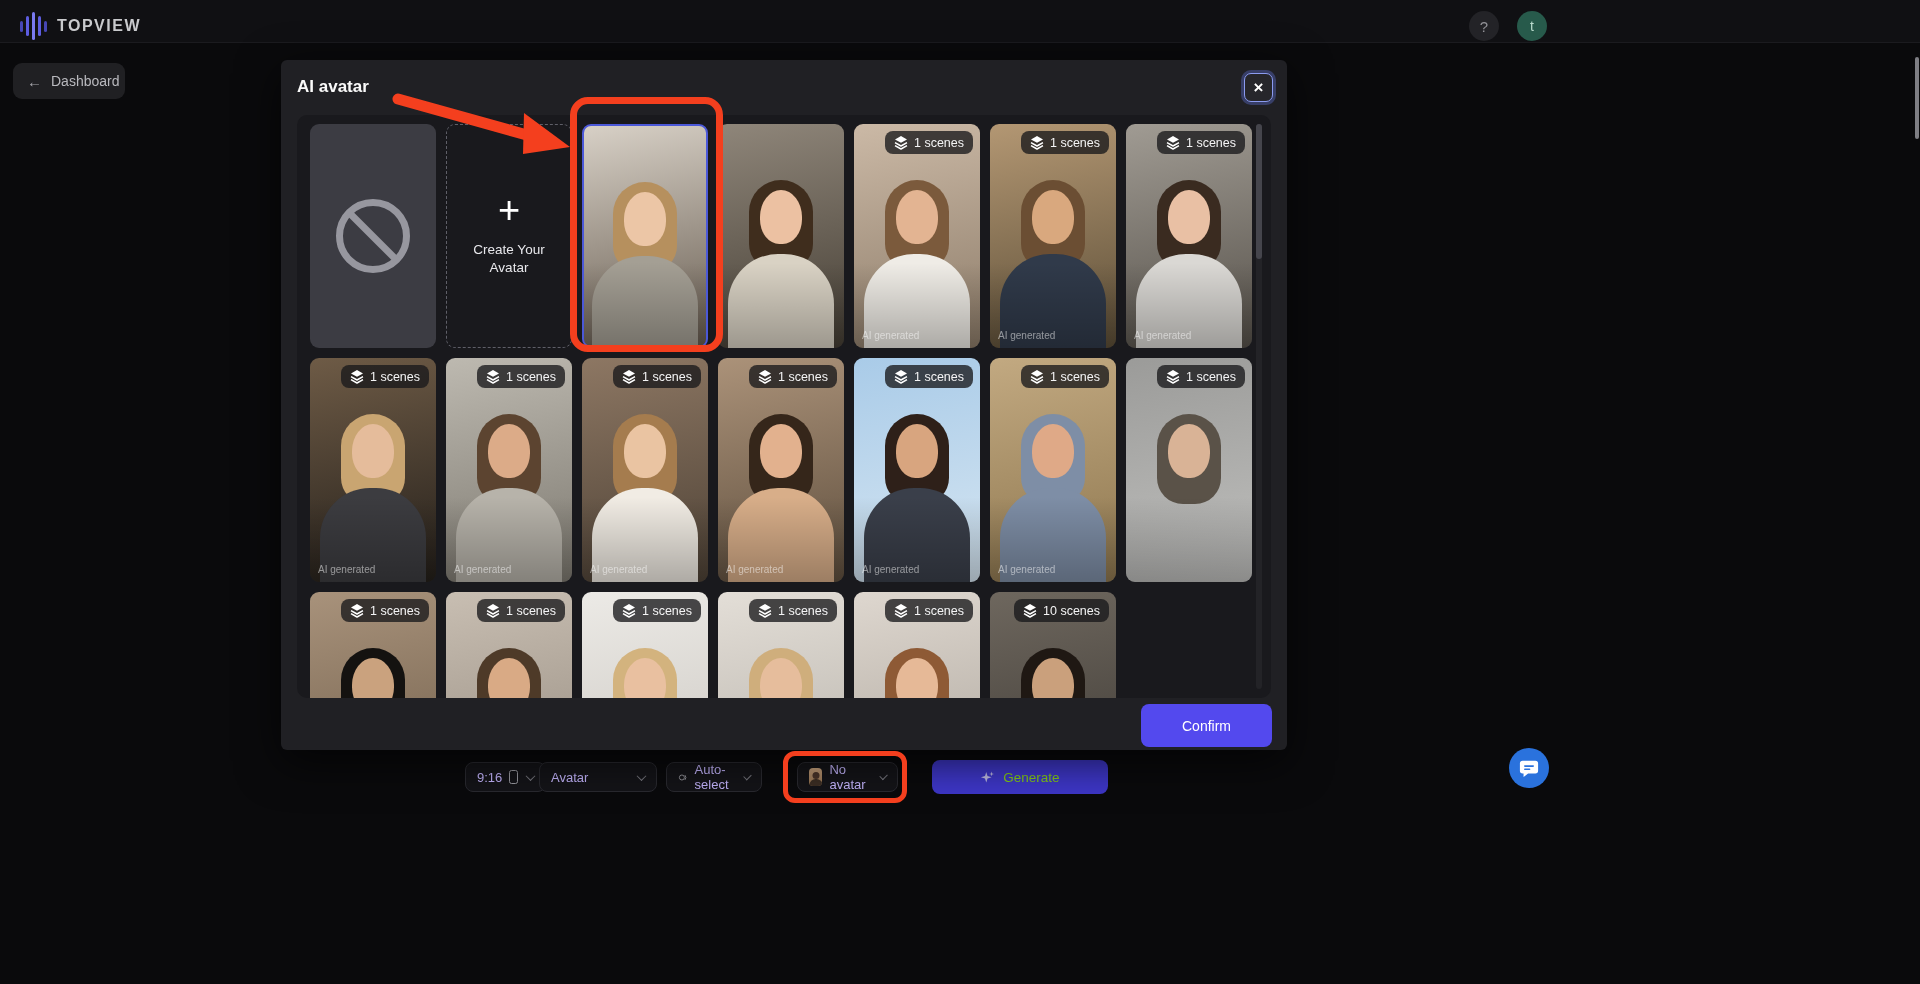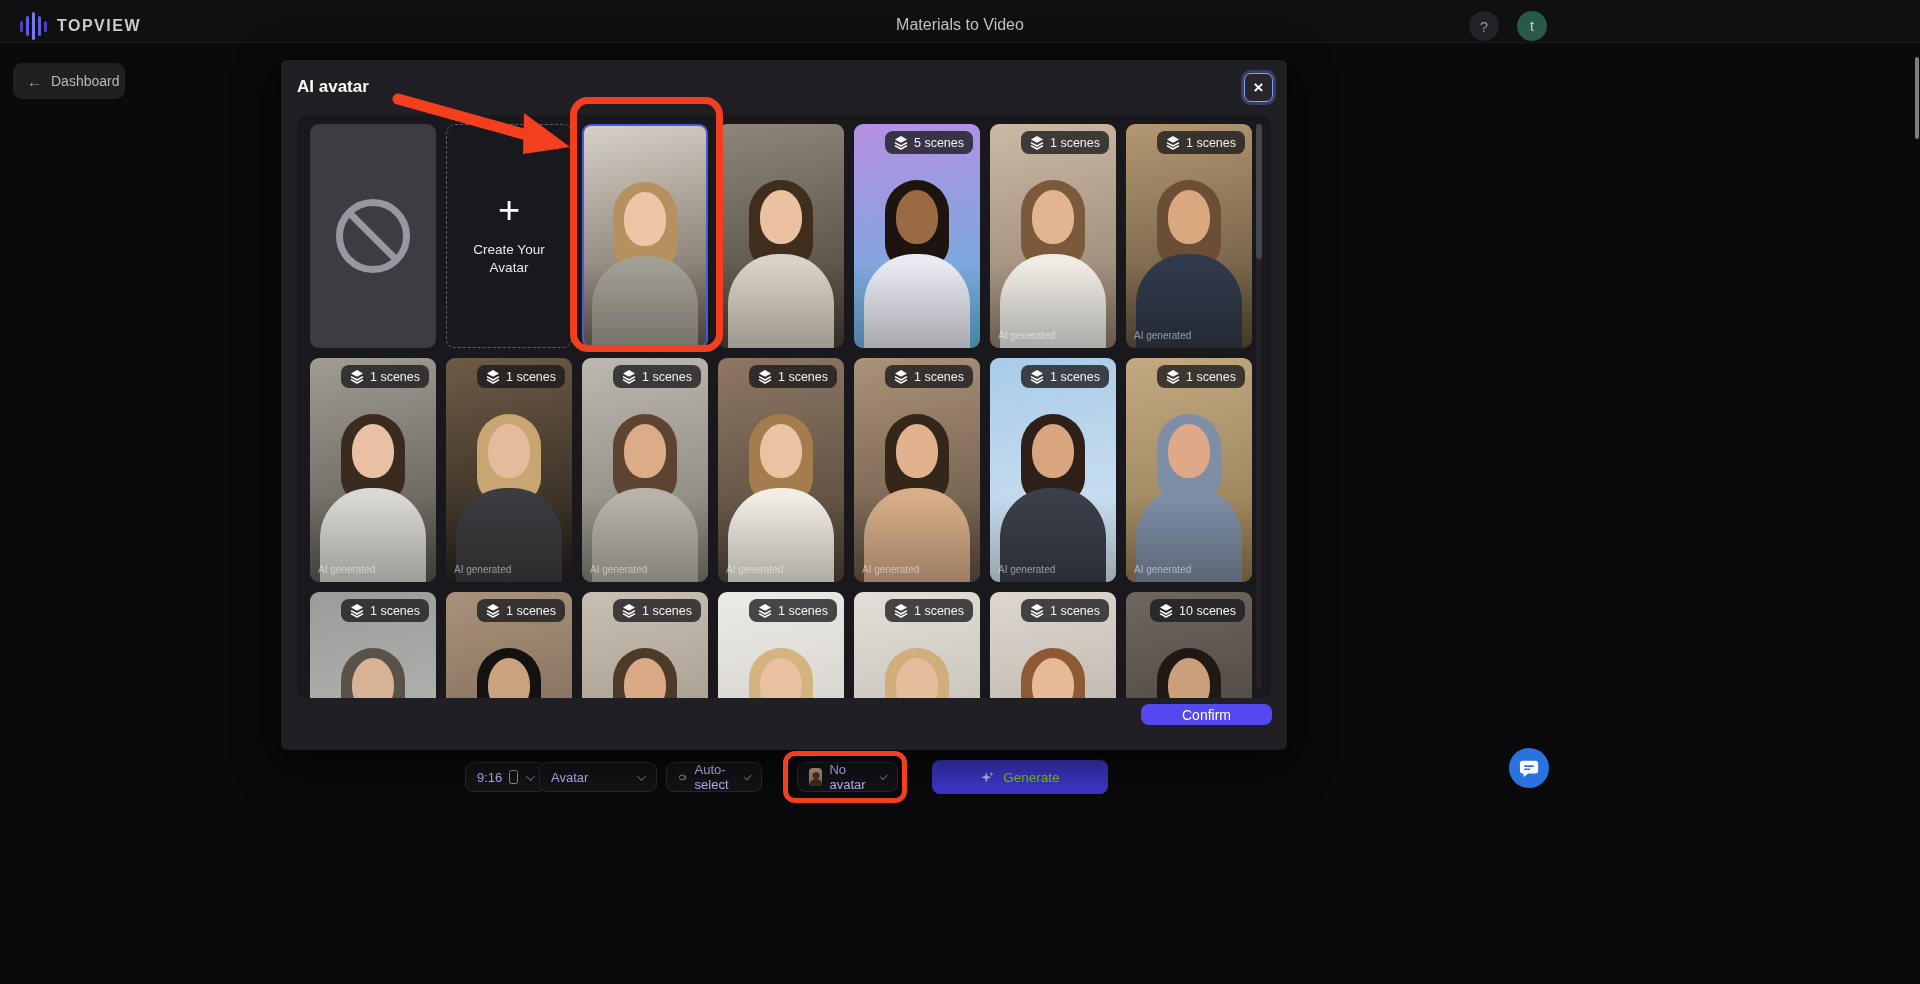--- a/index.html
+++ b/index.html
@@ -80,21 +80,21 @@
     width:64px; height:90px; border-radius:32px 32px 26px 26px; background:var(--hair); }
   .person .head { position:absolute; left:50%; top:66px; transform:translateX(-50%);
     width:42px; height:54px; border-radius:50% 50% 46% 46%; background:var(--skin); }
   .person .torso { position:absolute; left:50%; top:130px; transform:translateX(-50%);
     width:106px; height:110px; border-radius:50px 50px 10px 10px; background:var(--shirt); }
   .shade { position:absolute; inset:0; background:linear-gradient(180deg,rgba(0,0,0,0) 62%,rgba(0,0,0,.28)); }
   .badge { position:absolute; right:7px; top:7px; height:23px; display:flex; align-items:center; gap:6px;
     background:rgba(24,24,27,.78); border-radius:8px; padding:0 9px; color:#f4f4f5; font-size:12.5px; }
   .wm { position:absolute; left:8px; bottom:7px; color:rgba(255,255,255,.5); font-size:10px; }
 
-  .confirm-btn { position:absolute; left:860px; top:644px; width:131px; height:21px; border-radius:8px;
+  .confirm-btn { position:absolute; left:860px; top:644px; width:131px; height:43px; border-radius:8px;
     background:#5349ee; color:#fff; font-size:14px; display:flex; align-items:center; justify-content:center; }
 
   
   .anno { z-index:40; position:absolute; pointer-events:none; }
   .anno-box-tile { left:570px; top:97px; width:153px; height:255px; border:7px solid #f43f1e; border-radius:18px; }
   .anno-box-toolbar { left:783px; top:751px; width:124px; height:52px; border:5px solid #f43f1e; border-radius:12px; }
   .anno-arrow { left:386px; top:86px; }
 </style>
 </head>
 <body>
@@ -105,21 +105,20 @@
     <div class="brand">
       <span class="logo-bars">
         <i style="height:11px;background:#4646b4"></i>
         <i style="height:20px;background:#5d5de0"></i>
         <i style="height:28px;background:#7a7af0"></i>
         <i style="height:20px;background:#5d5de0"></i>
         <i style="height:11px;background:#4646b4"></i>
       </span>
       <span class="brand-name">TOPVIEW</span>
     </div>
-    <div class="page-title">Materials to Video</div>
     <div class="help-btn">?</div>
     <div class="user-btn">t</div>
   </div>
 
   <div class="back-btn">
     <span class="back-arrow">←</span>
     <span>Dashboard</span>
   </div>
 
   <div class="page-scrollbar"></div>
@@ -192,36 +191,20 @@
             <div class="shade"></div>
           </div>
           <div class="tile photo" style="--bg1: #8f867a; --bg2: #453e34; --hair: #3f2d1d; --skin: #ecc1a2; --shirt: #d9d2c4;">
             <div class="person">
               <div class="hair"></div>
               <div class="head"></div>
               <div class="torso"></div>
             </div>
             <div class="shade"></div>
           </div>
-          <div class="tile photo" style="--bg1: #b78fe3; --bg2: #5fb6da; --hair: #1d1410; --skin: #9c6a42; --shirt: #e9eaf2;">
-            <div class="person">
-              <div class="hair"></div>
-              <div class="head"></div>
-              <div class="torso"></div>
-            </div>
-            <div class="shade"></div>
-            <div class="badge">
-              <svg width="14" height="15" viewBox="0 0 14 15">
-                <path d="M7 1 1 4.4 7 7.8 13 4.4Z" fill="#fff"></path>
-                <path d="M1 7.6 7 11l6-3.4" fill="none" stroke="#fff" stroke-width="1.5" stroke-linejoin="round"></path>
-                <path d="M1 10.6 7 14l6-3.4" fill="none" stroke="#fff" stroke-width="1.5" stroke-linejoin="round"></path>
-              </svg>
-              <span>5 scenes</span>
-            </div>
-          </div>
           <div class="tile photo" style="--bg1: #cbb9a6; --bg2: #8d7c69; --hair: #7b5a3c; --skin: #e3b492; --shirt: #efece6;">
             <div class="person">
               <div class="hair"></div>
               <div class="head"></div>
               <div class="torso"></div>
             </div>
             <div class="shade"></div>
             <div class="badge">
               <svg width="14" height="15" viewBox="0 0 14 15">
                 <path d="M7 1 1 4.4 7 7.8 13 4.4Z" fill="#fff"></path>

